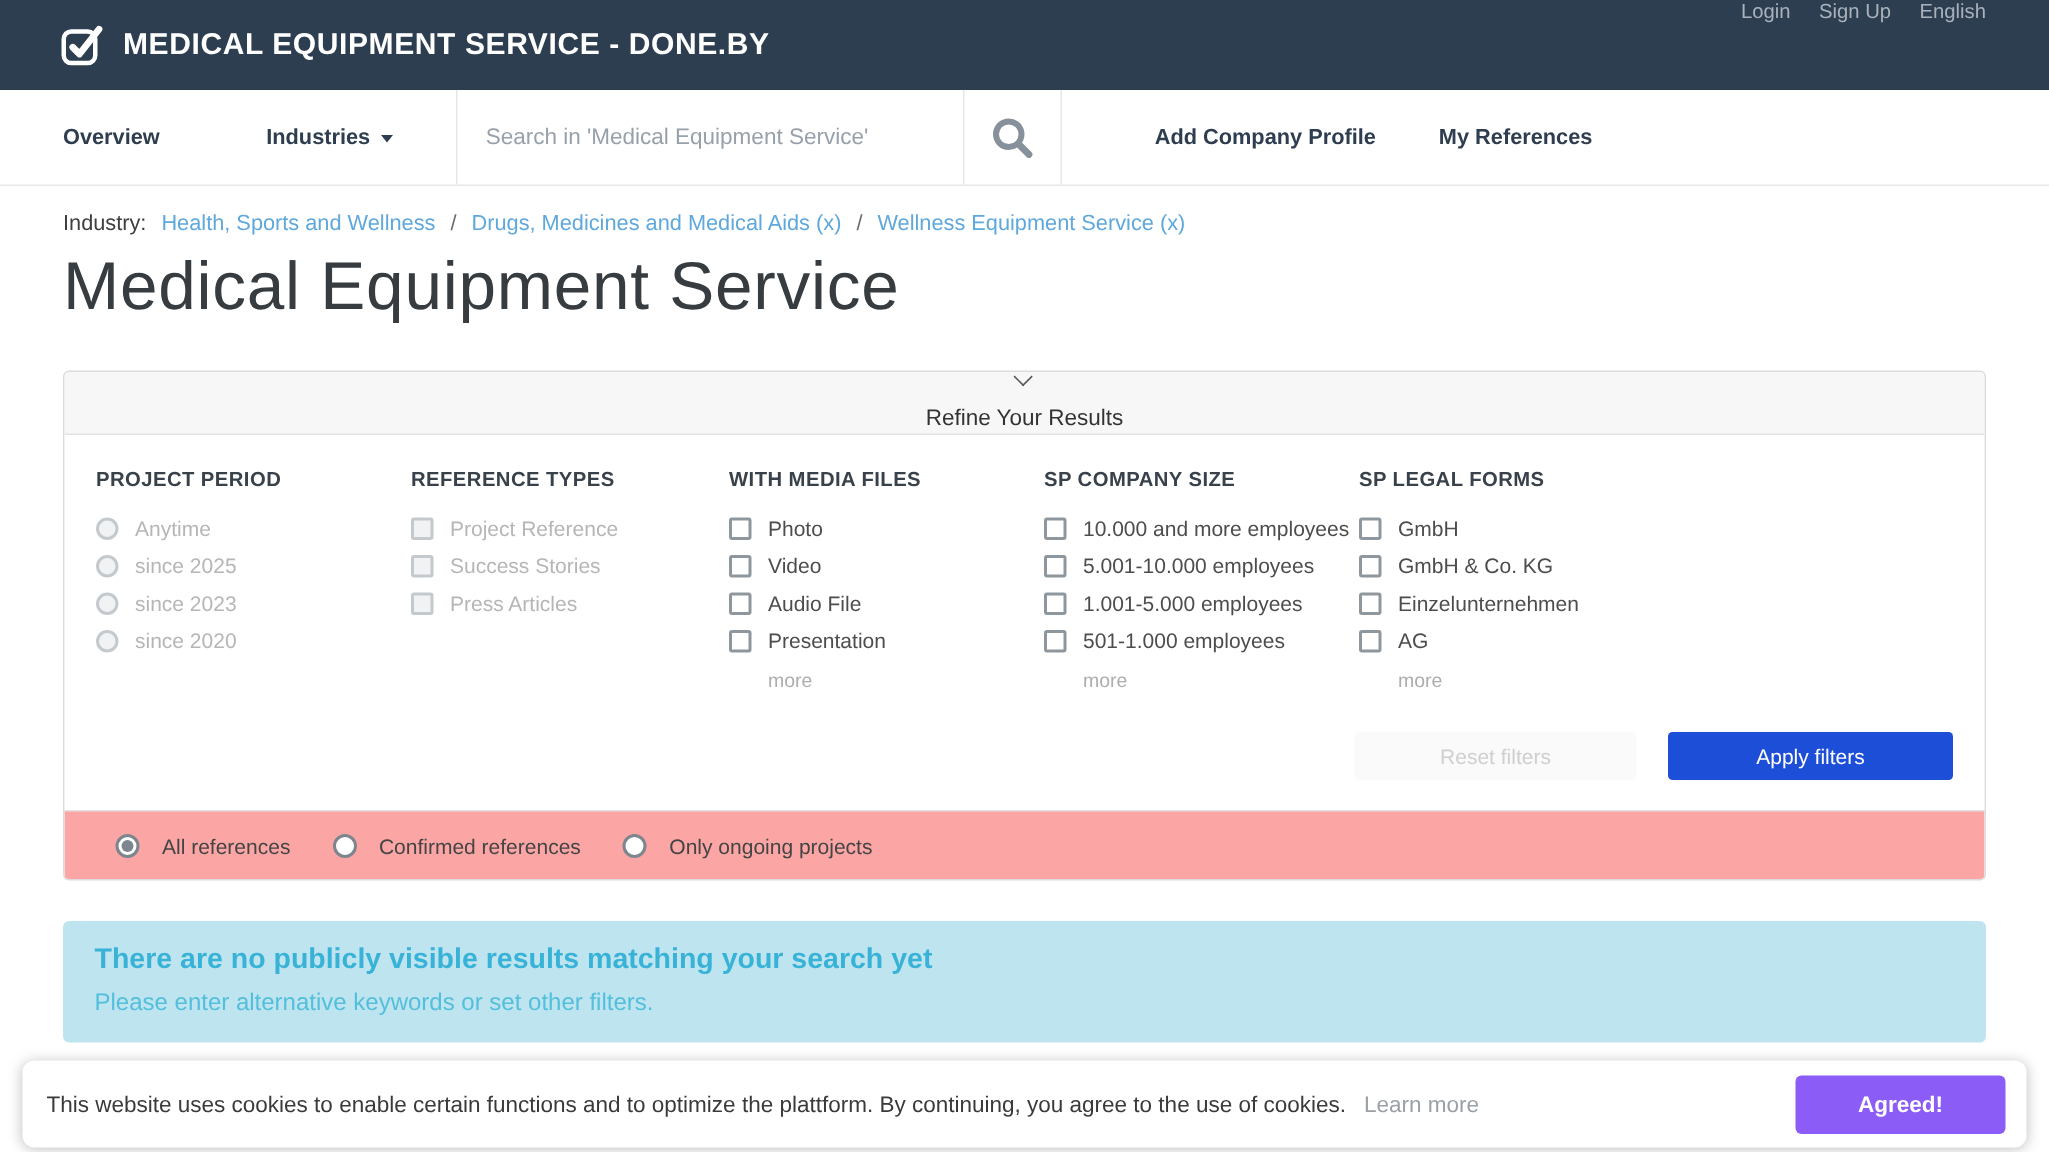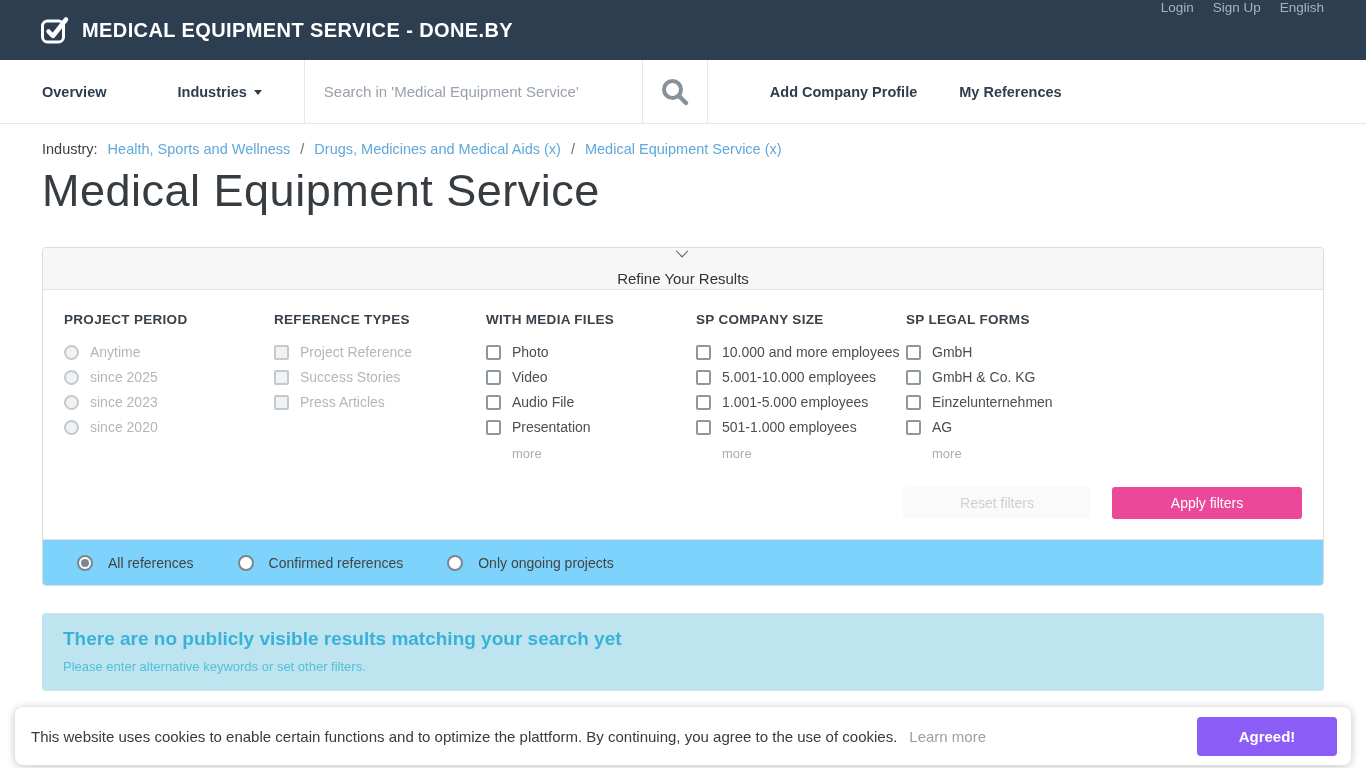--- a/index.html
+++ b/index.html
@@ -51,32 +51,32 @@
   .fopt .lbl { font-size:14px; color:#4d4d4d; white-space:nowrap; }
   .fopt.dis .lbl { color:#b6b6b6; }
   .ctl { width:15px; height:15px; flex:0 0 15px; border:2px solid #8f979e; background:#fff; cursor:pointer; }
   .ctl.radio { border-radius:50%; }
   .ctl.box { border-radius:2px; }
   .fopt.dis .ctl { border-color:#c4c9ce; background:#f1f2f3; }
   .more-link { font-size:13px; color:#adadad; margin:2px 0 0 26px; cursor:pointer; display:inline-block; }
   .btn-row { display:flex; justify-content:flex-end; gap:21px; margin-top:25px; }
   .btn { height:32px; border:none; border-radius:3px; font-size:14px; font-family:inherit; cursor:pointer; }
   .btn-reset { width:188px; background:#fafafa; color:#cfcfcf; }
-  .btn-apply { width:190px; background:#ec4899; color:#fff; }
-  .panel-foot { background:#7dd3fc; border-top:1px solid #e3e3e3; height:46px; display:flex; align-items:center; padding-left:34px; gap:44px; }
+  .btn-apply { width:190px; background:#1d4ed8; color:#fff; }
+  .panel-foot { background:#fca5a5; border-top:1px solid #e3e3e3; height:46px; display:flex; align-items:center; padding-left:34px; gap:28px; }
   .scope { display:flex; align-items:center; gap:15px; cursor:pointer; }
   .scope .lbl { font-size:14px; color:#444; white-space:nowrap; }
   .radio2 { width:16px; height:16px; border:2px solid #7d868e; border-radius:50%; background:#fff; display:flex; align-items:center; justify-content:center; }
   .radio2 .dot { width:8px; height:8px; border-radius:50%; background:transparent; }
   .scope.on .radio2 .dot { background:#7d868e; }
 
   
   .alert { margin:27px 42px 0; background:#bee4ef; border-radius:4px; padding:15px 21px 17px; }
   .alert-title { font-size:19px; font-weight:bold; color:#38b3d7; margin-bottom:9px; }
-  .alert-sub { font-size:13px; color:#53bfdb; }
+  .alert-sub { font-size:16px; color:#53bfdb; }
 
   
   .cookie { position:fixed; left:15px; right:15px; bottom:3px; height:58px; background:#fff; border-radius:8px; box-shadow:0 1px 9px rgba(0,0,0,.25); display:flex; align-items:center; padding:0 14px 0 16px; }
   .cookie-msg { font-size:15px; color:#3a3a3a; white-space:nowrap; }
   .cookie-learn { font-size:15px; color:#9aa0a6; margin-left:12px; cursor:pointer; white-space:nowrap; }
   .btn-agree { margin-left:auto; width:140px; height:39px; background:#8b5cf6; color:#fff; border:none; border-radius:4px; font-size:15px; font-weight:bold; font-family:inherit; cursor:pointer; }
 </style>
 </head>
 <body>
 
@@ -116,21 +116,21 @@
   <div class="nav-item nav-addco">Add Company Profile</div>
   <div class="nav-item nav-myref">My References</div>
 </div>
 
 <div class="crumbs">
   <span>Industry:</span>
   <a class="crumb-link">Health, Sports and Wellness</a>
   <span class="crumb-sep">/</span>
   <a class="crumb-link">Drugs, Medicines and Medical Aids (x)</a>
   <span class="crumb-sep">/</span>
-  <a class="crumb-link">Medical Equipment Service (x)</a>
+  <a class="crumb-link">Wellness Equipment Service (x)</a>
 </div>
 
 <h1 class="page-title">Medical Equipment Service</h1>
 
 <div class="panel">
   <div class="panel-head">
     <span class="chev"></span>
     <span>Refine Your Results</span>
   </div>
 

